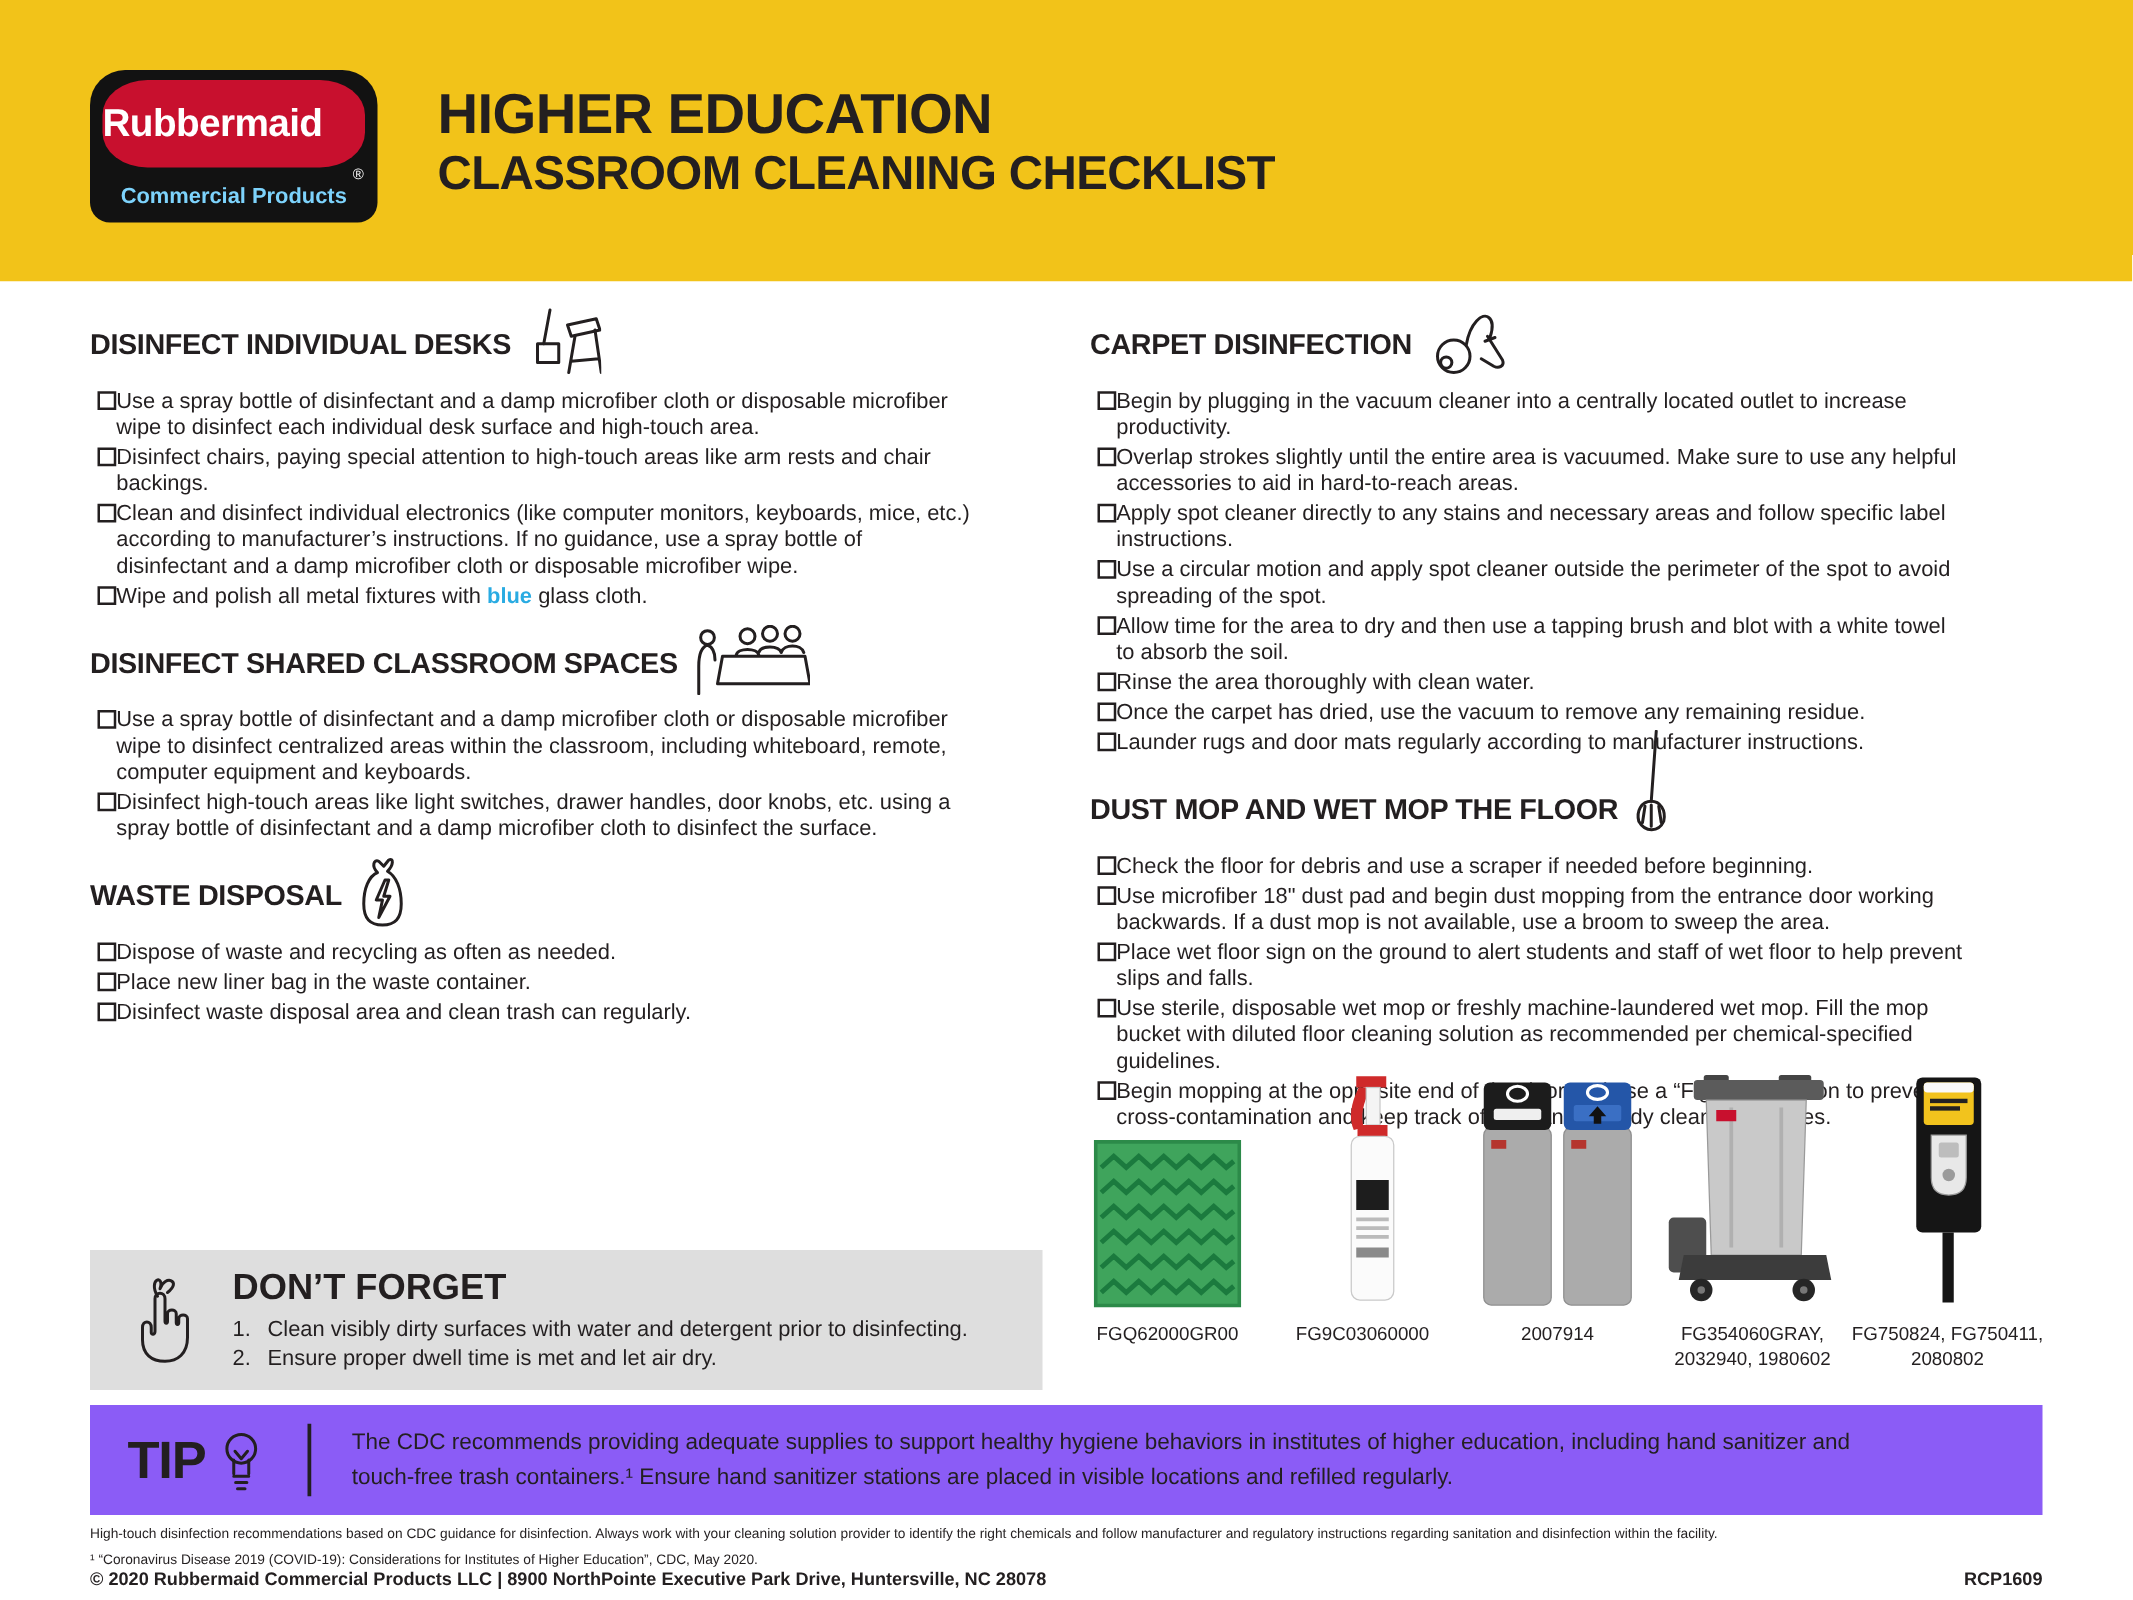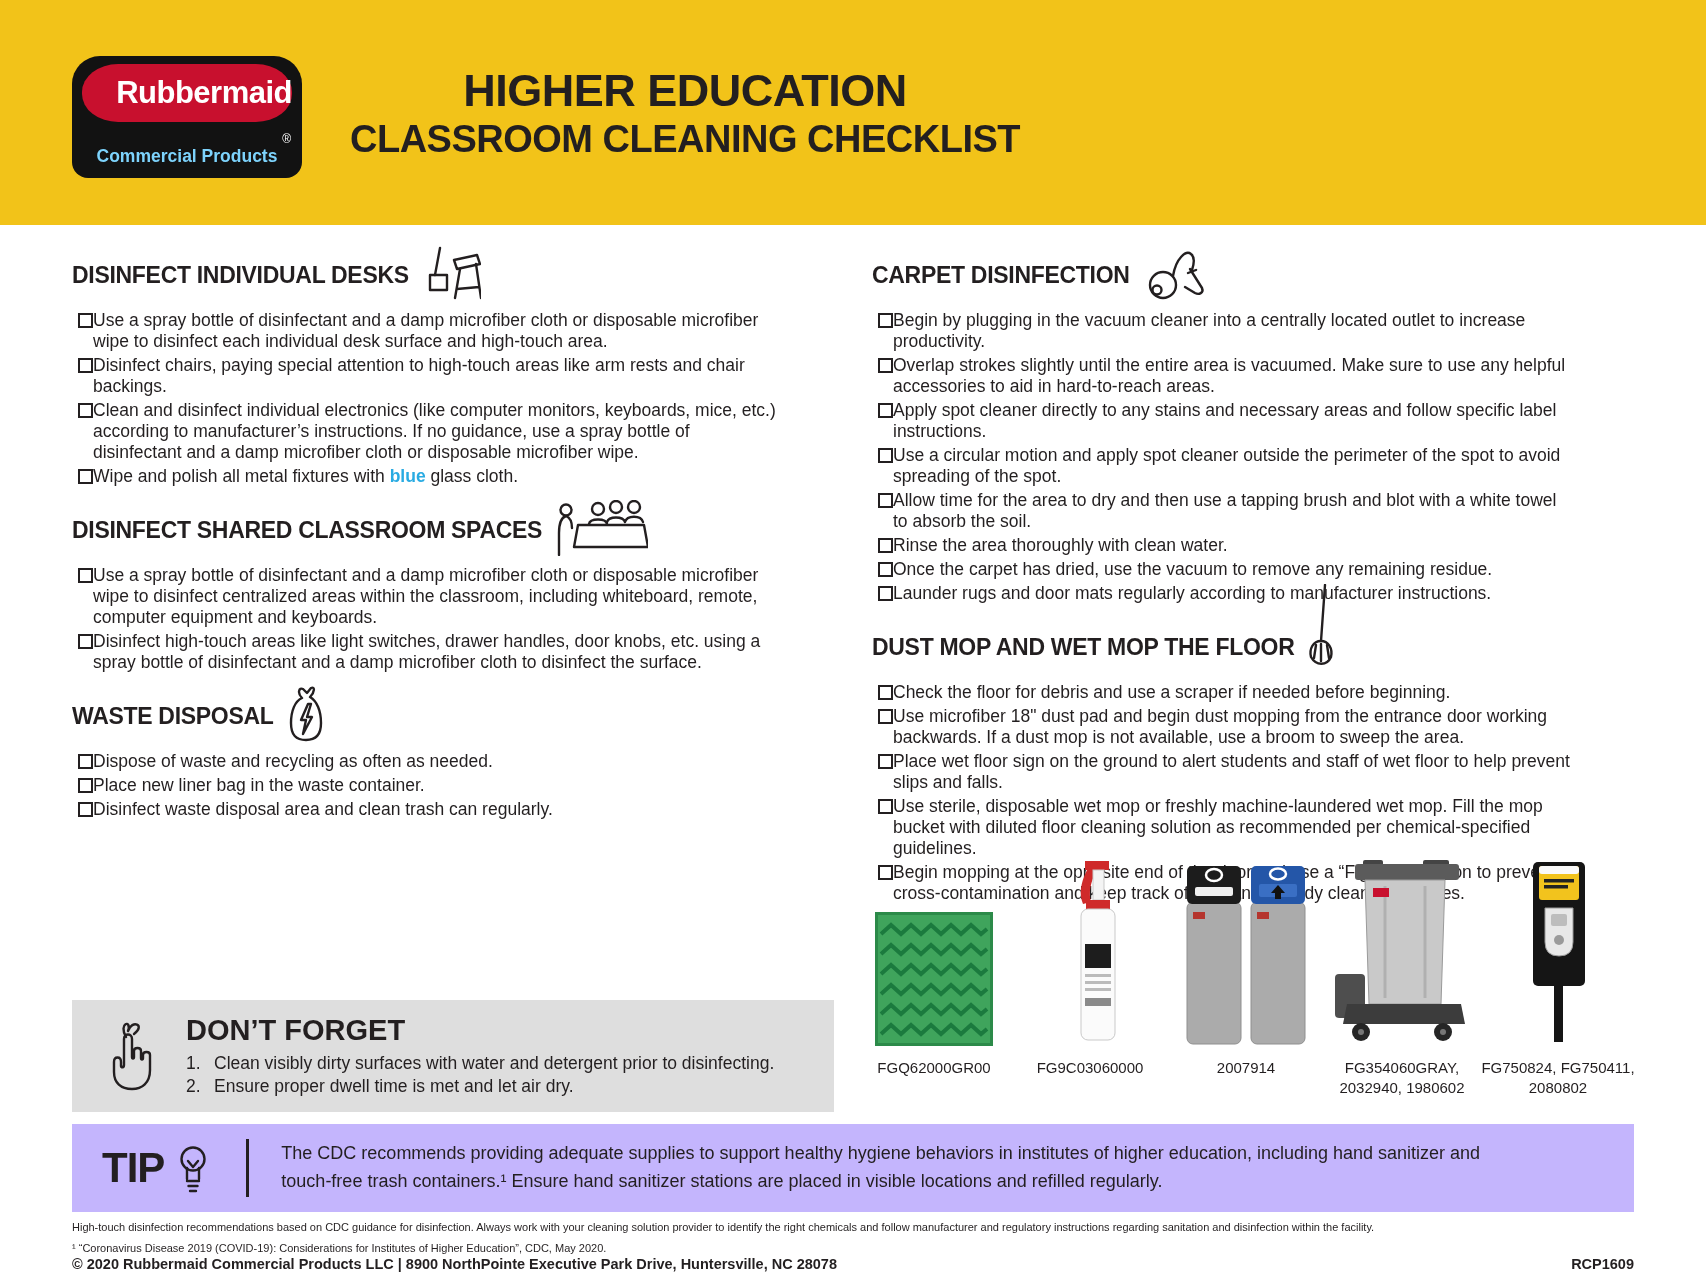--- a/index.html
+++ b/index.html
@@ -3,27 +3,27 @@
 <meta charset="utf-8">
 <style>
   html,body{margin:0;padding:0;background:#ffffff;}
   .page{position:relative;width:1706px;height:1280px;background:#ffffff;
         font-family:"Liberation Sans",sans-serif;color:#231F20;overflow:hidden;}
 
   
   .band{position:absolute;left:0;top:0;width:1706px;height:225px;background:#F2C319;}
   .logo{position:absolute;left:72px;top:56px;width:230px;height:122px;background:#121212;
         border-radius:28px 28px 16px 16px;}
-  .logo-red{position:absolute;left:10px;top:8px;width:210px;height:58px;background:#C8102E;
-        border-radius:36px/28px;display:flex;align-items:center;justify-content:flex-end;}
+  .logo-red{position:absolute;left:10px;top:8px;width:210px;height:70px;background:#C8102E;
+        border-radius:36px/28px;display:flex;align-items:center;justify-content:flex-start;}
   .logo-brand{color:#fff;font-size:31px;font-weight:800;letter-spacing:-.5px;}
   .logo-reg{position:absolute;right:11px;top:76px;color:#fff;font-size:12px;}
   .logo-tag{position:absolute;left:0;right:0;top:90px;text-align:center;color:#7dd3fc;
         font-size:17.5px;font-weight:700;}
-  .titles{position:absolute;left:350px;top:66px;text-align:center;}
+  .titles{position:absolute;left:350px;top:66px;}
   .title{margin:0;font-size:45px;font-weight:800;letter-spacing:-.5px;line-height:1.12;}
   .subtitle{margin:2px 0 0;font-size:38px;font-weight:700;letter-spacing:-.5px;line-height:1.15;}
 
   
   .col{position:absolute;top:248px;}
   .col-left{left:72px;width:706px;}
   .col-right{left:872px;width:700px;}
   .sec + .sec{margin-top:16px;}
   .sec-head{display:flex;align-items:center;gap:14px;margin:0 0 8px;height:54px;}
   .sec-head h2{margin:0;font-size:23px;font-weight:800;letter-spacing:-.3px;}
@@ -43,21 +43,21 @@
   .dont-item{display:flex;gap:10px;font-size:17.5px;line-height:23px;}
   .dont-num{width:18px;flex:none;}
 
   
   .products{position:absolute;left:856px;top:846px;width:780px;display:flex;}
   .product{width:20%;display:flex;flex-direction:column;align-items:center;}
   .product-img{height:200px;display:flex;align-items:flex-end;}
   .product-label{margin-top:12px;font-size:15px;line-height:1.32;text-align:center;font-weight:500;}
 
   
-  .tip{position:absolute;left:72px;top:1124px;width:1562px;height:88px;background:#c4b5fd;
+  .tip{position:absolute;left:72px;top:1124px;width:1562px;height:88px;background:#8b5cf6;
         box-sizing:border-box;display:flex;align-items:center;padding-left:30px;}
   .tip-label{font-size:42px;font-weight:900;letter-spacing:-1px;}
   .tip-bulb{margin:8px 0 0 12px;}
   .tip-bulb svg *{stroke:#231F20;fill:none;stroke-width:2.4;stroke-linecap:round;stroke-linejoin:round;}
   .tip-divider{width:3px;height:58px;background:#231F20;margin:0 32px 0 36px;flex:none;}
   .tip-text{font-size:18px;line-height:1.55;width:1250px;font-weight:500;}
 
   
   .notes{position:absolute;left:72px;top:1220px;width:1562px;font-size:11px;line-height:14px;font-weight:500;}
   .note2{margin-top:7px;}

